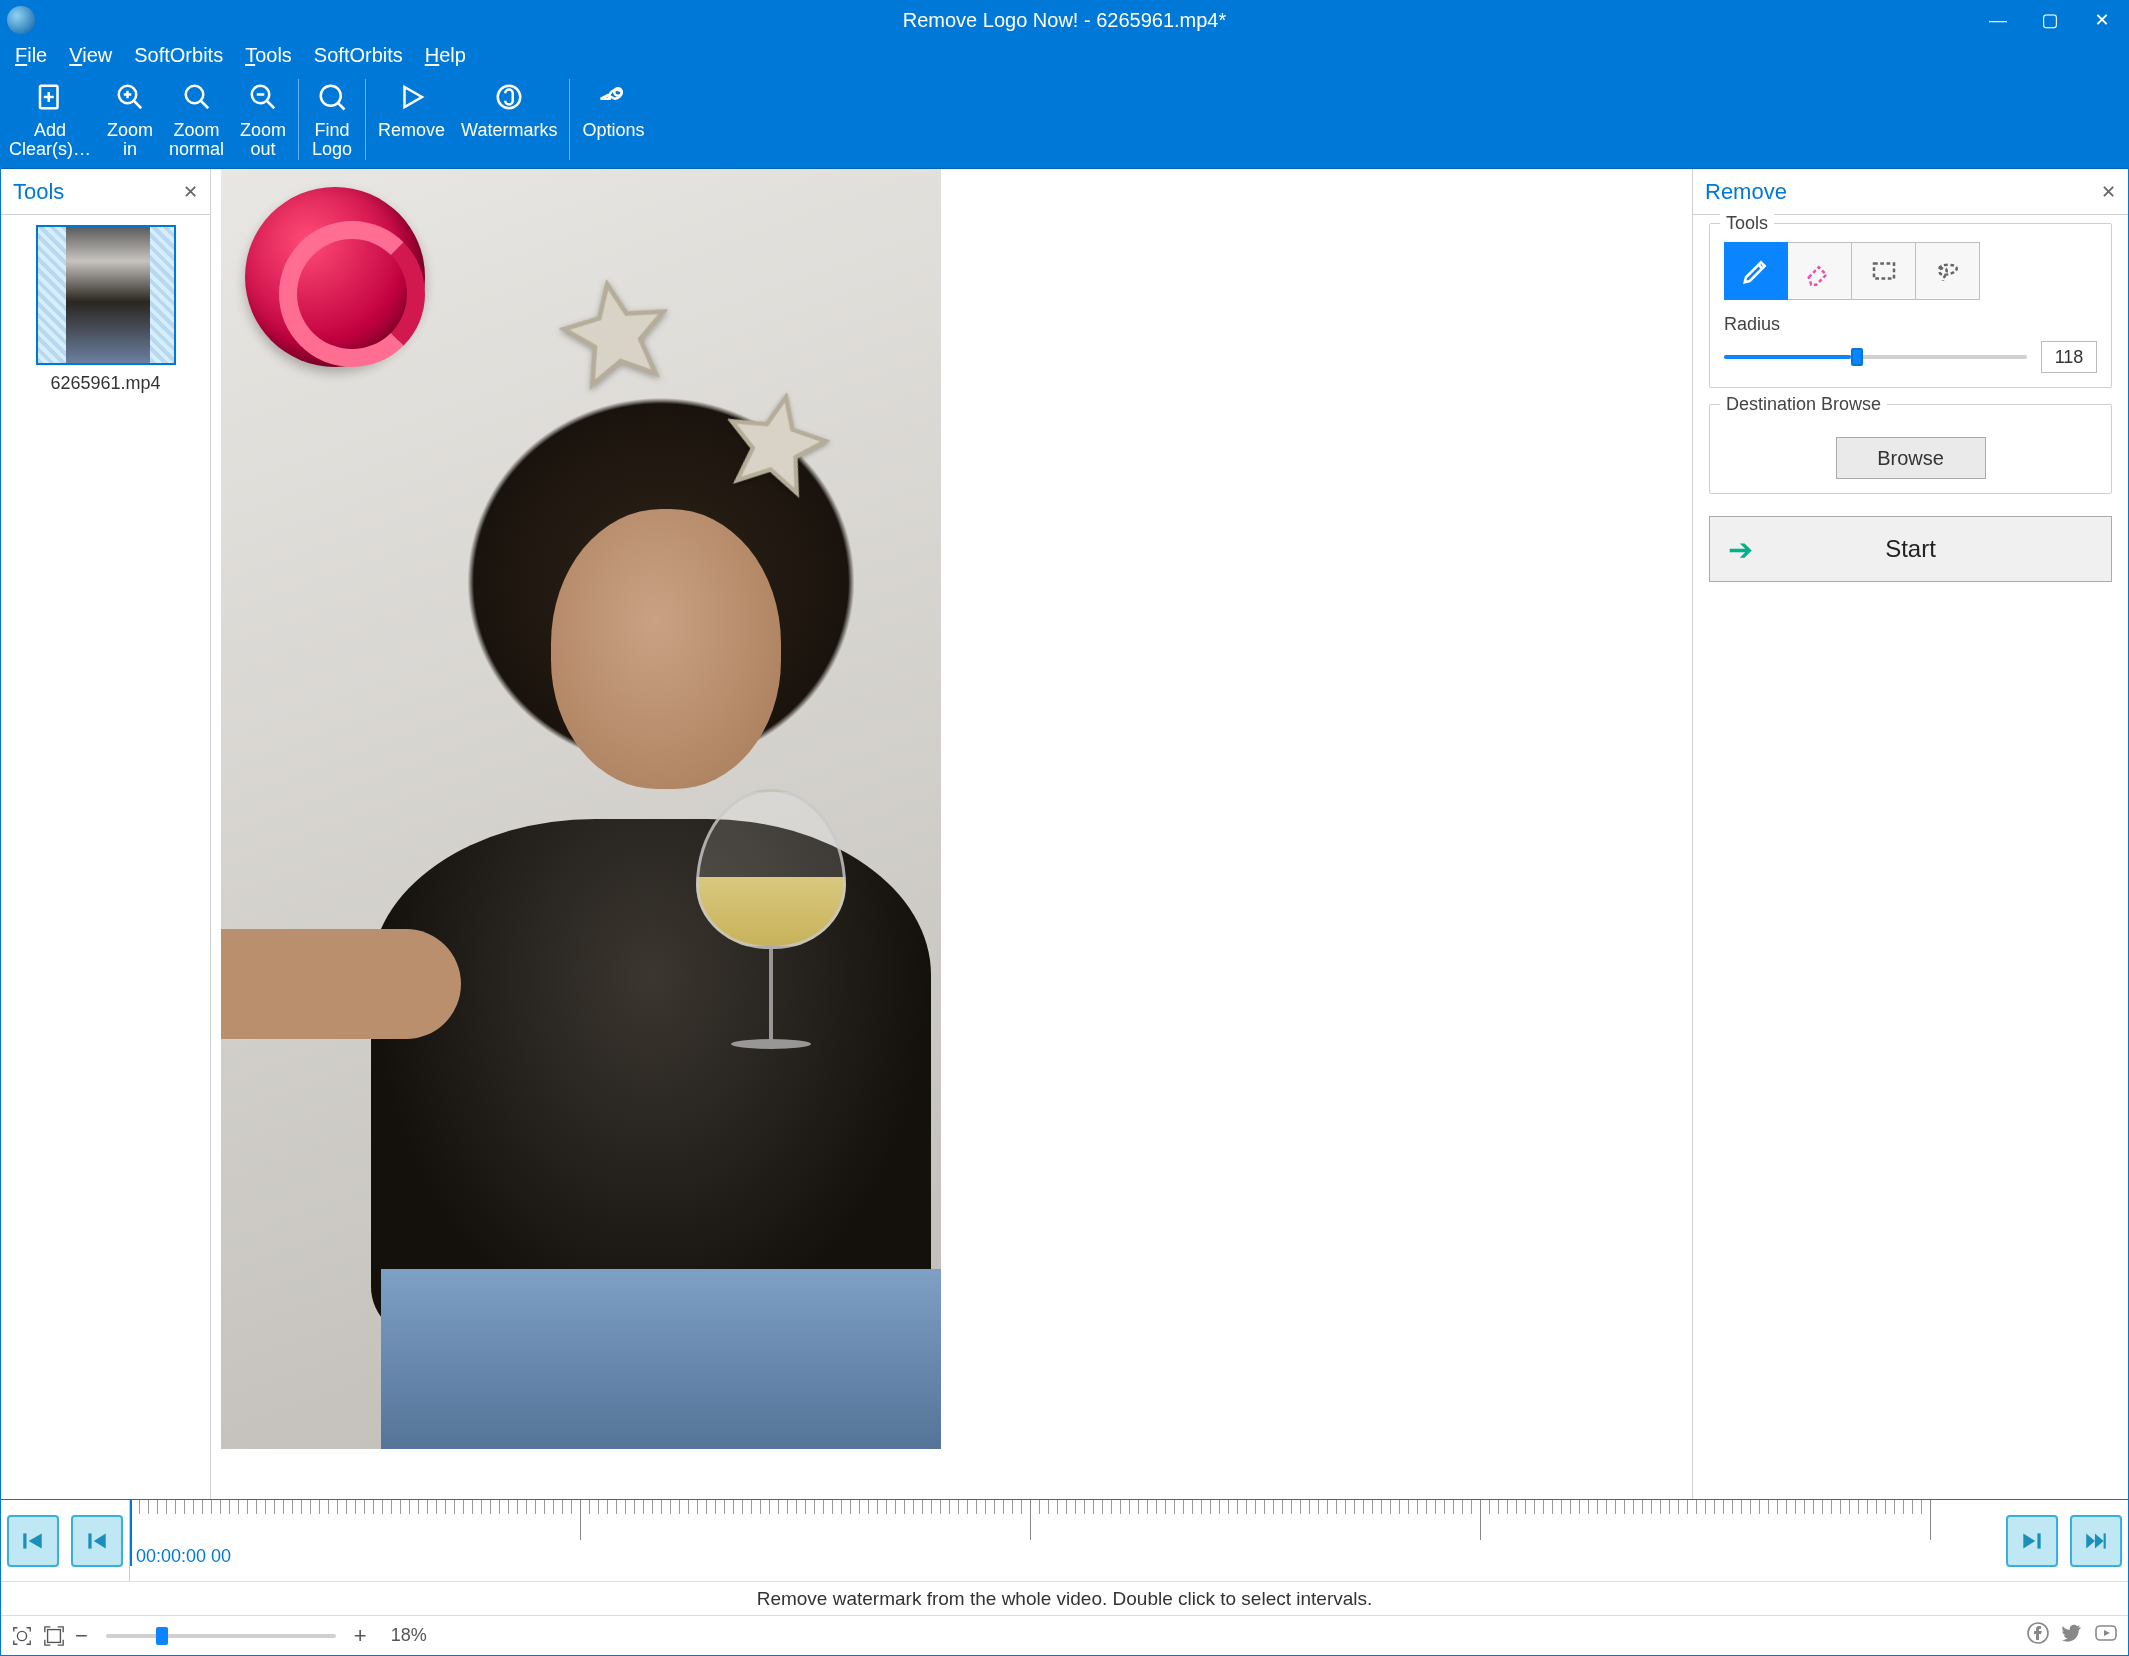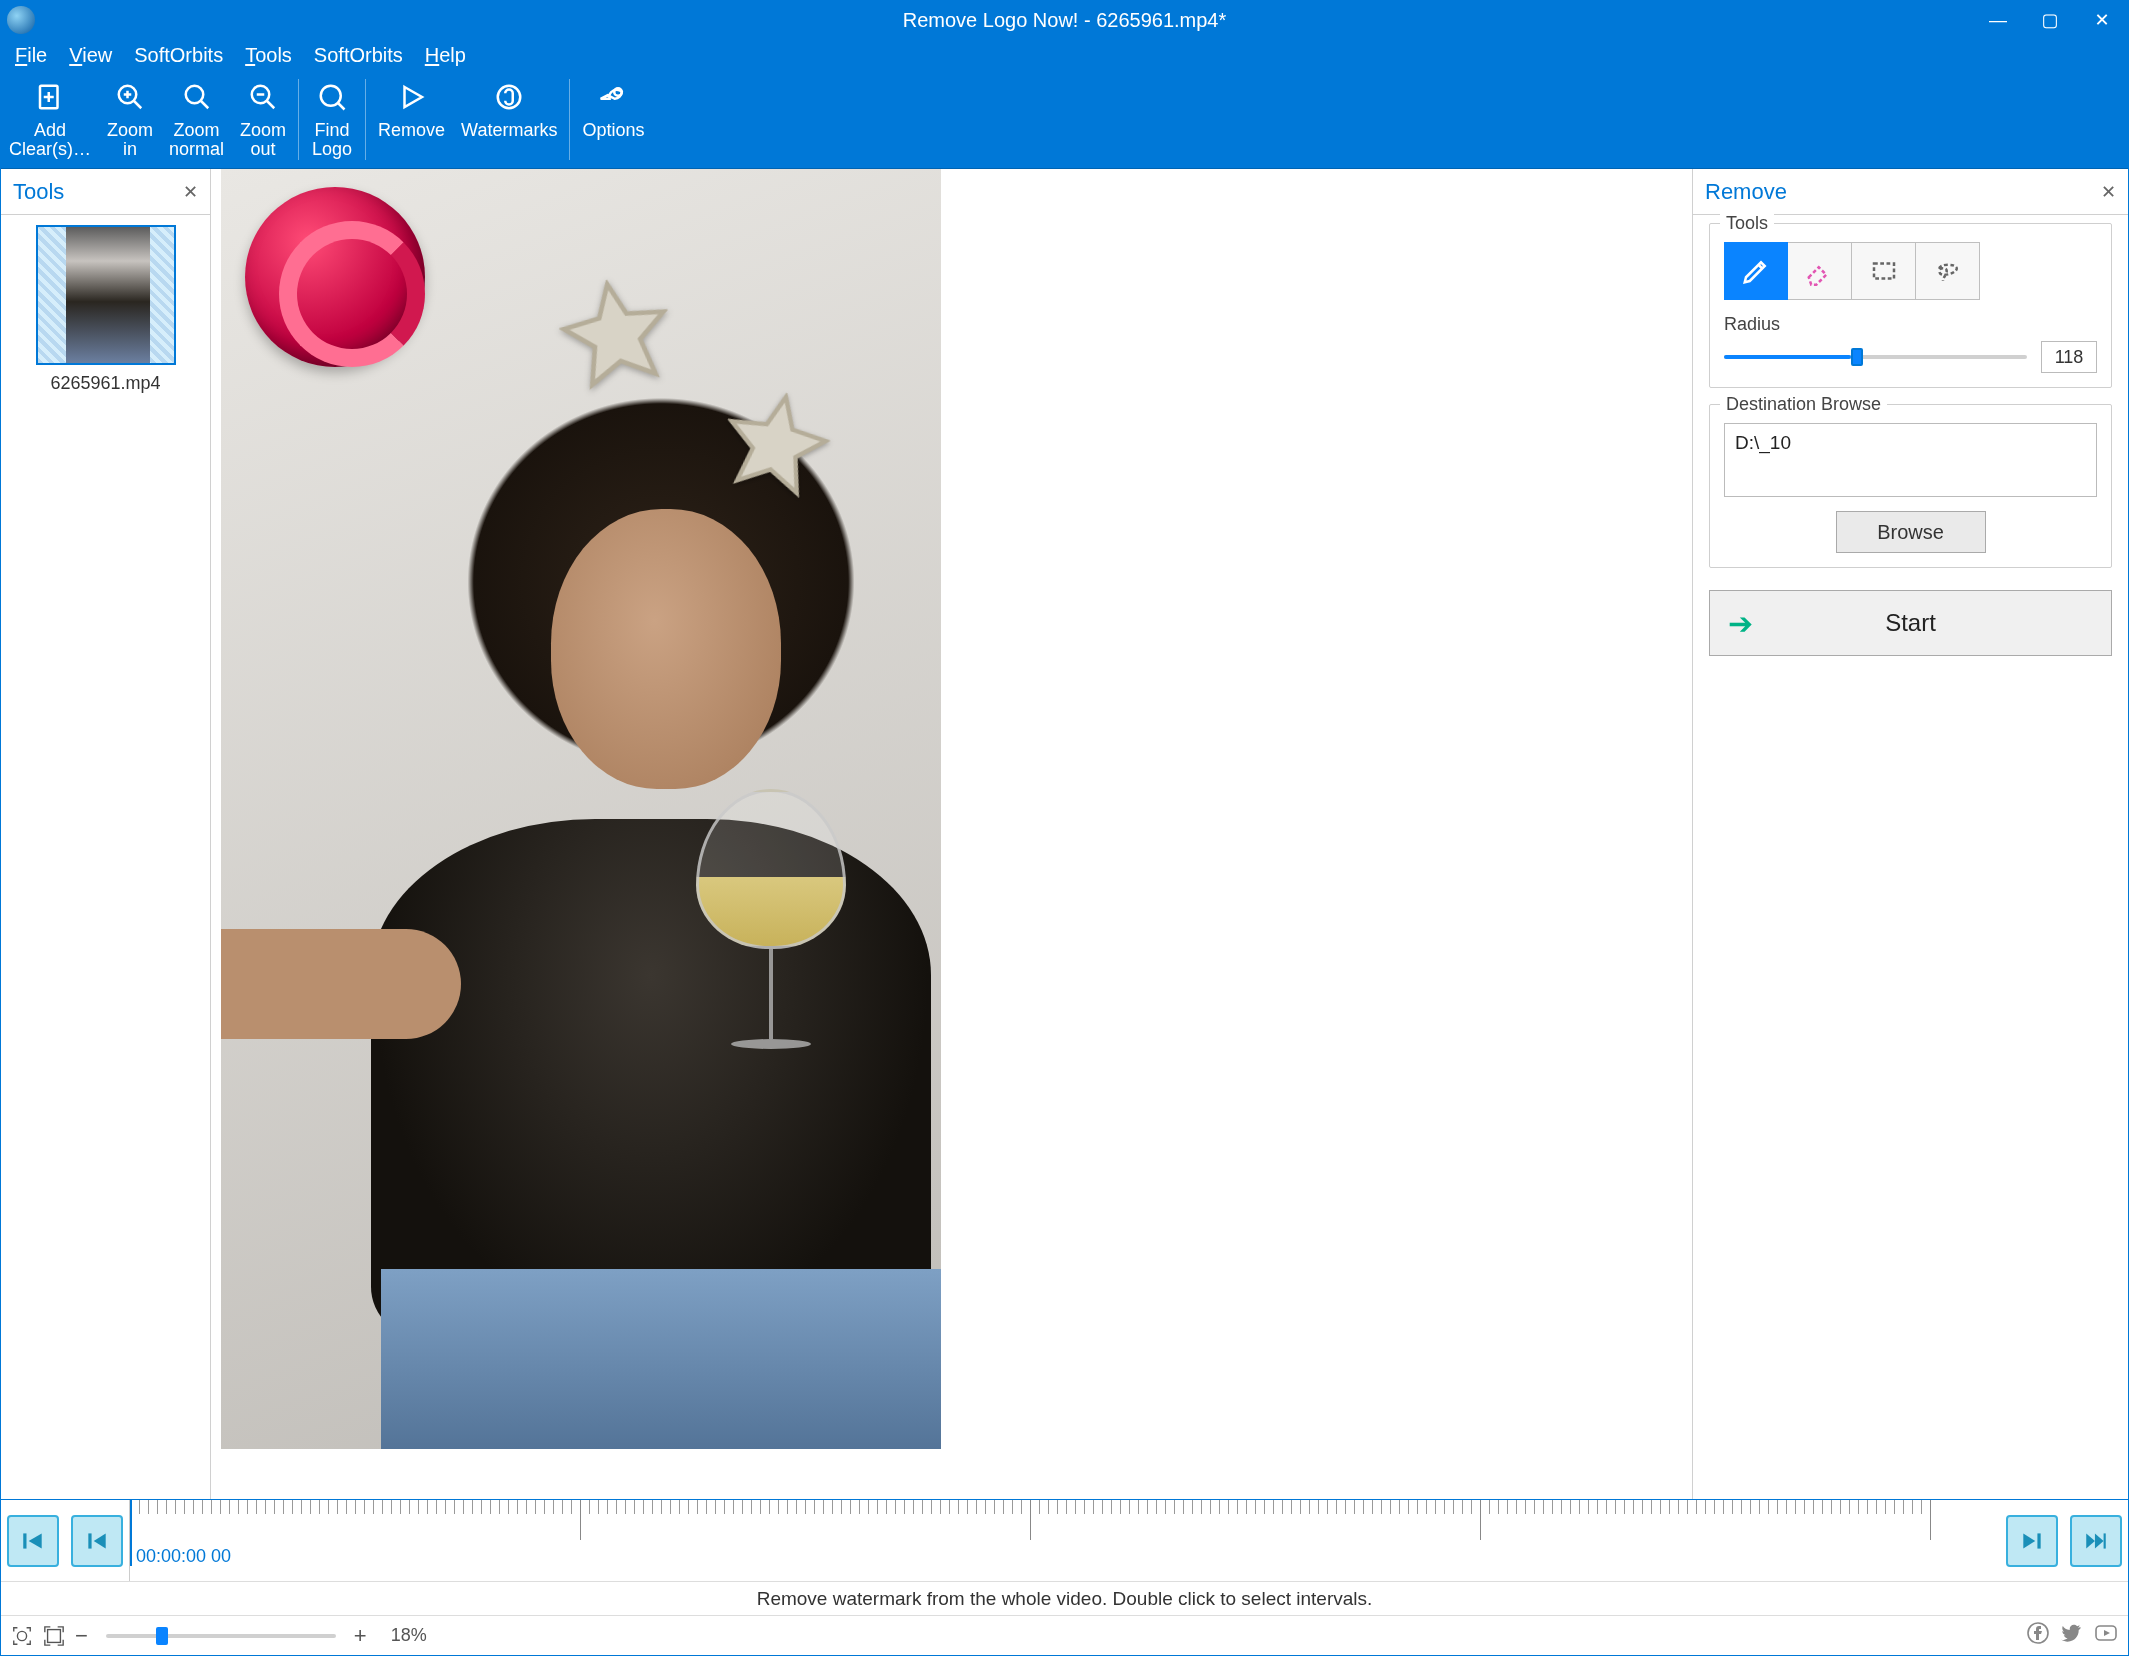--- a/index.html
+++ b/index.html
@@ -428,21 +428,20 @@
         <div class="slider">
           <div class="fill" style="width:42%"></div>
           <div class="thumb" style="left:42%"></div>
         </div>
         <div class="radius-val">118</div>
       </div>
     </div>
 
     <div class="group">
       <div class="group-title">Destination Browse</div>
-      <div class="dest-box">D:\_10</div>
       <button class="browse-btn">Browse</button>
     </div>
 
     <div class="start-btn">
       <span class="arrow">➔</span>
       <span>Start</span>
     </div>
   </div>
 </div>
 

